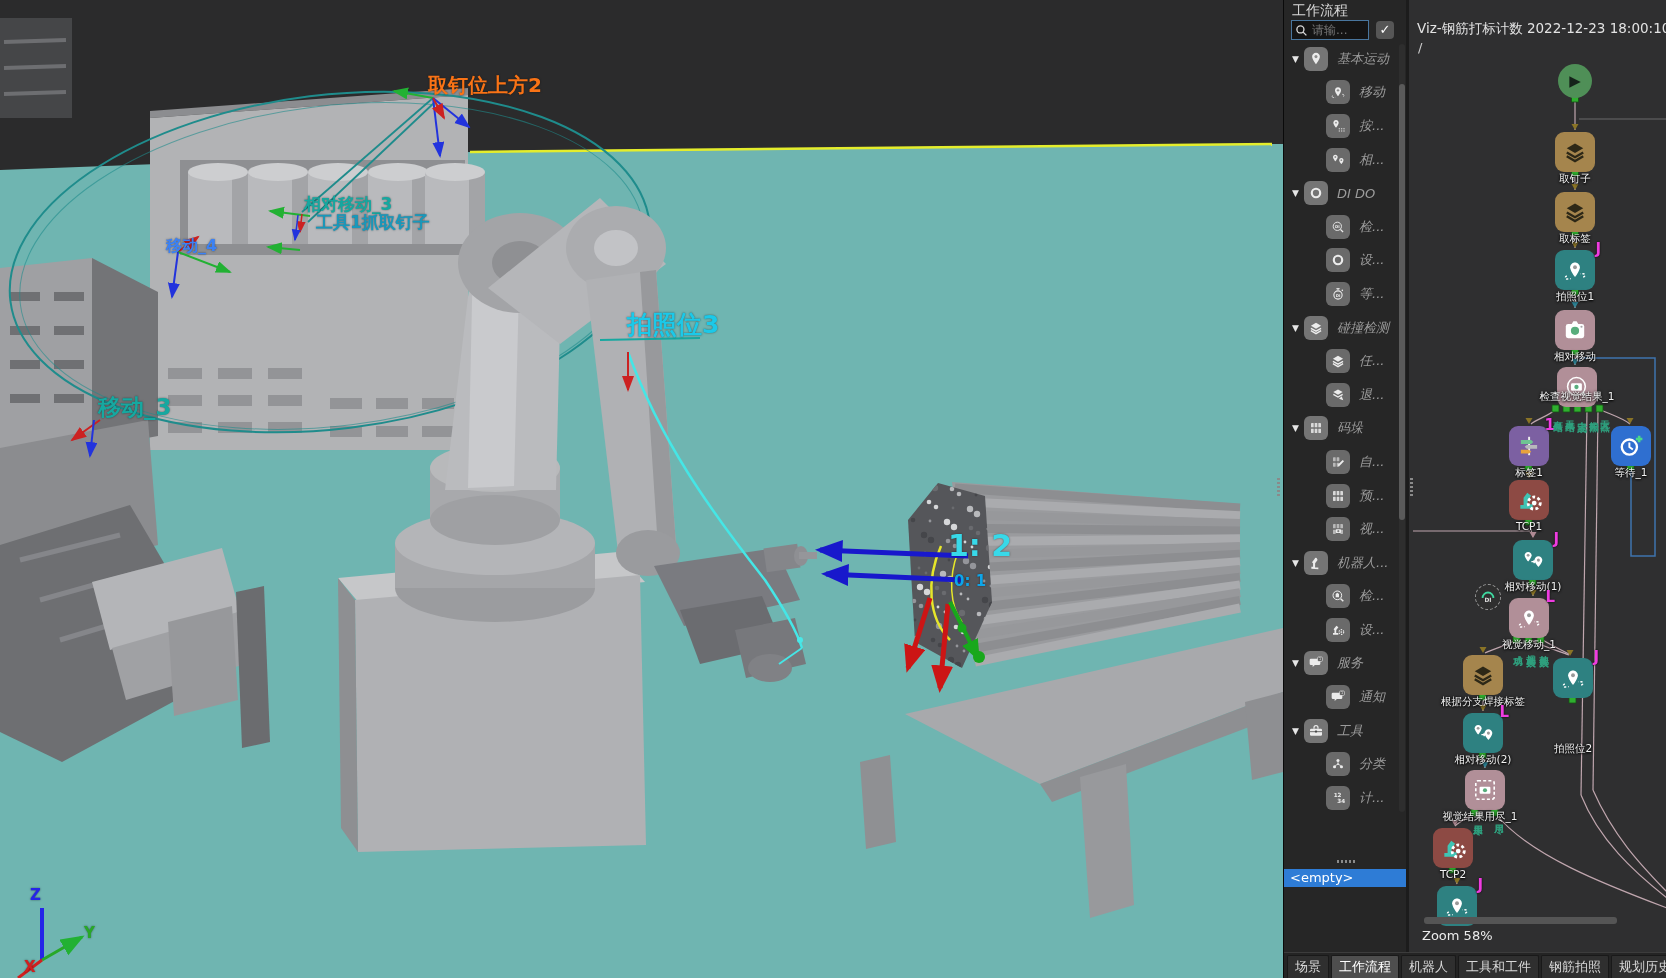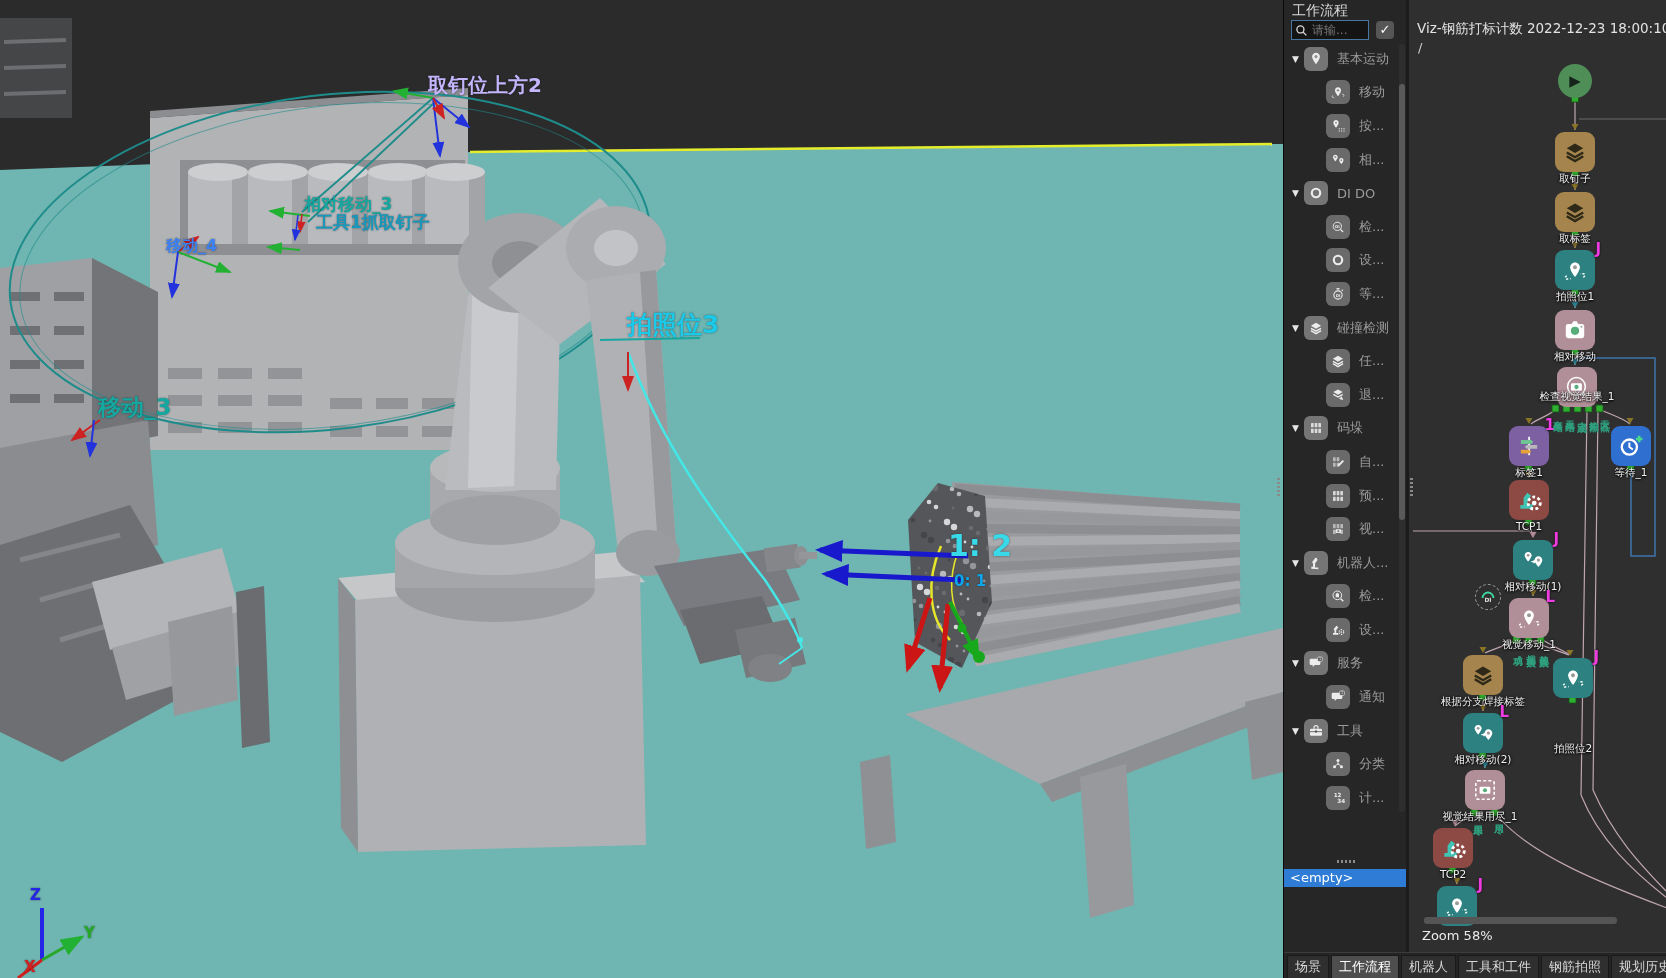--- a/index.html
+++ b/index.html
@@ -11,21 +11,21 @@
   .search-wrap{position:absolute;left:7px;top:20px;width:78px;height:20px;border:1px solid #49769e;background:#141414;display:flex;align-items:center;box-sizing:border-box;}
   .search-wrap svg{margin:0 2px 0 3px;flex:0 0 auto;}
   .search-input{background:transparent;border:none;outline:none;color:#bbb;width:50px;font-size:12px;font-family:inherit;}
   .checkbox{position:absolute;left:92px;top:21px;width:18px;height:18px;background:#565656;border-radius:4px;color:#fff;font-size:13px;line-height:18px;text-align:center;}
   #tree{position:absolute;left:0;top:42px;width:114px;height:772px;overflow:hidden;}
   .trow{height:33.6px;display:flex;align-items:center;}
   .trow .tri{width:12px;margin-left:8px;color:#e6e6e6;font-size:9px;flex:0 0 auto;}
   .trow.child{padding-left:42px;}
   .ticon{width:24px;height:24px;border-radius:6px;background:#757575;display:flex;align-items:center;justify-content:center;color:#ececec;flex:0 0 auto;}
   .trow.child .ticon{background:#6a6a6a;}
-  .tlabel{margin-left:9px;color:#9b9b9b;font-size:13px;white-space:nowrap;}
+  .tlabel{margin-left:9px;color:#9b9b9b;font-size:13px;white-space:nowrap;font-style:italic;}
   .vscroll{position:absolute;left:115px;top:44px;width:6px;height:768px;background:#2e2e2e;border-radius:3px;}
   .vscroll .thumb{position:absolute;left:0;top:40px;width:6px;height:436px;background:#5a5a5a;border-radius:3px;}
   .hdots{position:absolute;left:53px;top:860px;width:18px;height:3px;background:repeating-linear-gradient(90deg,#8a8a8a 0 2px,transparent 2px 4px);}
   #empty-bar{position:absolute;left:0;top:869px;width:122px;height:18px;background:#2e7cd6;color:#fff;font-size:13px;line-height:18px;padding-left:6px;box-sizing:border-box;}
   .col-div{position:absolute;left:122px;top:0;width:3px;height:952px;background:#1c1c1c;}
   #graph{position:absolute;left:125px;top:0;width:258px;height:952px;background:#2f2f30;overflow:hidden;}
   .graph-title{position:absolute;left:8px;top:20px;font-size:13.5px;color:#e3e3e3;white-space:nowrap;}
   .graph-path{position:absolute;left:9px;top:40px;font-size:13px;color:#cfcfcf;}
   #edges{position:absolute;left:0;top:0;}
   .node{position:absolute;width:40px;height:40px;border-radius:9px;display:flex;align-items:center;justify-content:center;color:#fff;}
@@ -345,21 +345,21 @@
   </g>
 
   <g>
     <line x1="42" y1="960" x2="42" y2="908" stroke="#2525e8" stroke-width="4"></line>
     <line x1="42" y1="960" x2="82" y2="937" stroke="#28a828" stroke-width="3" marker-end="url(#mGs)"></line>
     <line x1="42" y1="960" x2="18" y2="978" stroke="#d02020" stroke-width="3"></line>
   </g>
 </svg>
 
 <div id="vp-labels">
-      <div class="vp-label" style="left: 428px; top: 72px; font-size: 20px; color: #c4b5fd;">取钉位上方2</div>
+      <div class="vp-label" style="left: 428px; top: 72px; font-size: 20px; color: #f97316;">取钉位上方2</div>
       <div class="vp-label" style="left: 304px; top: 193px; font-size: 17px; color: rgb(22, 168, 160);">相对移动_3</div>
       <div class="vp-label" style="left: 316px; top: 211px; font-size: 17px; color: rgb(24, 152, 187);">工具1抓取钉子</div>
       <div class="vp-label" style="left: 166px; top: 236px; font-size: 16px; color: #3b82f6;">移动_4</div>
       <div class="vp-label" style="left: 627px; top: 308px; font-size: 25px; color: rgb(27, 201, 233);">拍照位3</div>
       <div class="vp-label" style="left: 98px; top: 392px; font-size: 23px; color: rgb(22, 168, 160);">移动_3</div>
       <div class="vp-label" style="left: 948px; top: 528px; font-size: 30px; color: rgb(56, 217, 233);">1: 2</div>
       <div class="vp-label" style="left: 954px; top: 572px; font-size: 15px; color: #0ea5e9;">0: 1</div>
       <div class="vp-label" style="left: 30px; top: 886px; font-size: 15px; color: rgb(37, 37, 232);">Z</div>
       <div class="vp-label" style="left: 84px; top: 924px; font-size: 15px; color: rgb(40, 168, 40);">Y</div>
       <div class="vp-label" style="left: 24px; top: 958px; font-size: 15px; color: rgb(208, 32, 32);">X</div>

